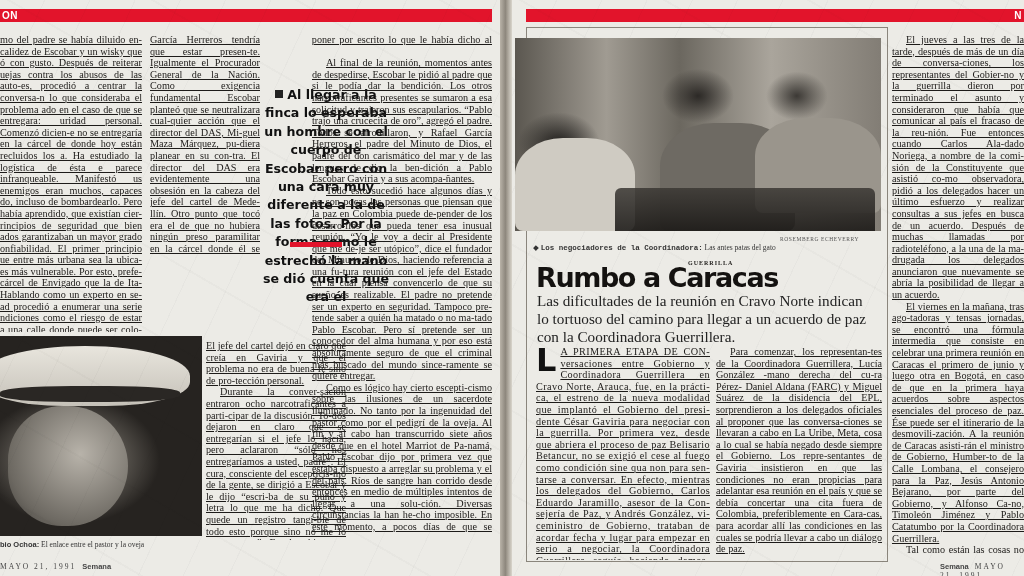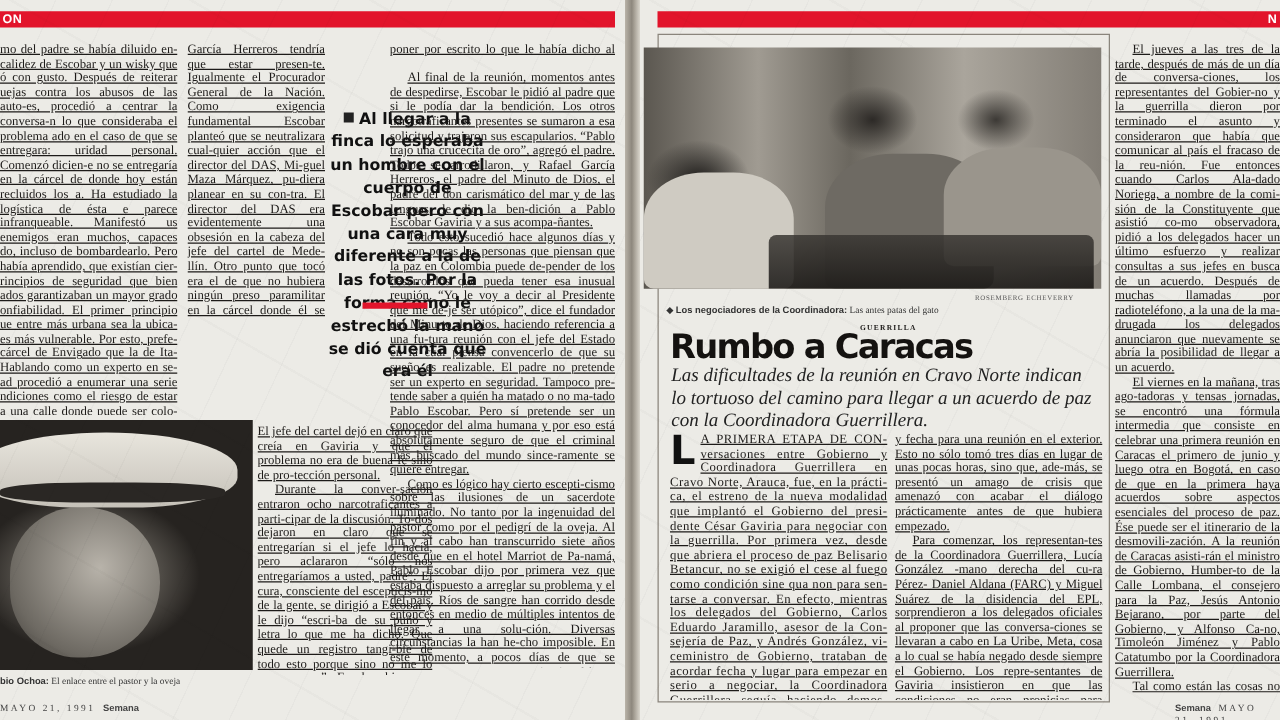--- a/index.html
+++ b/index.html
@@ -46,24 +46,24 @@
      background:
        radial-gradient(ellipse 14% 20% at 50% 30%, #2c2926 0%, transparent 70%),
        radial-gradient(ellipse 12% 18% at 77% 30%, #3c3935 0%, transparent 70%),
        radial-gradient(ellipse 15% 22% at 12% 55%, #1e1c1a 0%, transparent 75%),
        linear-gradient(90deg, #5b5750 0%, #a09b92 25%, #6b675f 45%, #aaa59c 70%, #827d75 100%); }
   .torso { position: absolute; border-radius: 40% 40% 8px 8px; }
   .mics { position: absolute; left: 100px; top: 150px; width: 260px; height: 43px; background: linear-gradient(#3a3733, #151311); border-radius: 6px 6px 0 0; opacity: .85; }
   .credit { position: absolute; left: 780px; top: 236px; font-size: 5.5px; letter-spacing: .6px; color: #555; }
 
   .kicker-line { position: absolute; left: 533px; top: 243px; font-size: 7.5px; color: #333; }
-  .kicker-line b { font-family: Liberation Sans, sans-serif; }
+  .kicker-line b { font-family: Liberation Mono, monospace; }
   .section-tag { position: absolute; left: 688px; top: 260px; font-size: 6px; letter-spacing: 1px; font-weight: bold; font-family: "Liberation Serif", serif; }
   .headline { position: absolute; left: 536px; top: 262px; font-family: "DejaVu Sans", sans-serif; font-weight: bold; font-size: 27px; letter-spacing: -1.4px; color: #141210; }
-  .deck { position: absolute; left: 537px; top: 292px; width: 340px; font-size: 15.2px; line-height: 18.2px; color: #222; font-style: italic; }
+  .deck { position: absolute; left: 537px; top: 292px; width: 340px; font-size: 15.2px; line-height: 18.2px; color: #222; }
 
   .dropcap { float: left; font-family: "DejaVu Sans", sans-serif; font-weight: bold; font-size: 32px; line-height: 26px; margin: 1px 4px 0 0; color: #111; }
   .smallcaps { letter-spacing: .4px; }
 
   .grain { position: absolute; inset: 0; pointer-events: none;
     background:
       repeating-linear-gradient(115deg, transparent 0 40px, rgba(0,0,0,.025) 40px 41px),
       repeating-linear-gradient(30deg, transparent 0 70px, rgba(0,0,0,.02) 70px 72px); }
 </style>
 </head>
@@ -148,21 +148,20 @@
 <div class="headline">Rumbo a Caracas</div>
 <div class="deck">Las dificultades de la reunión en Cravo Norte indican lo tortuoso del camino para llegar a un acuerdo de paz con la Coordinadora Guerrillera.</div>
 
 <div class="col" style="left:536px;top:346px;width:174px;height:214px;">
   <span class="dropcap">L</span>
   <p class="noindent smallcaps">A PRIMERA ETAPA DE CON-versaciones entre Gobierno y Coordinadora Guerrillera en Cravo Norte, Arauca, fue, en la prácti-ca, el estreno de la nueva modalidad que implantó el Gobierno del presi-dente César Gaviria para negociar con la guerrilla. Por primera vez, desde que abriera el proceso de paz Belisario Betancur, no se exigió el cese al fuego como condición sine qua non para sen-tarse a conversar. En efecto, mientras los delegados del Gobierno, Carlos Eduardo Jaramillo, asesor de la Con-sejería de Paz, y Andrés González, vi-ceministro de Gobierno, trataban de acordar fecha y lugar para empezar en serio a negociar, la Coordinadora Guerrillera seguía haciendo demos-traciones de fuerza.</p>
 
 </div>
 
 <div class="col" style="left:716px;top:346px;width:166px;height:214px;">
-  <p class="noindent">y fecha para una reunión en el exterior. Esto no sólo tomó tres días en lugar de unas pocas horas, sino que, ade-más, se presentó un amago de crisis que amenazó con acabar el diálogo prácticamente antes de que hubiera empezado.</p>
   <p>Para comenzar, los representan-tes de la Coordinadora Guerrillera, Lucía González -mano derecha del cu-ra Pérez- Daniel Aldana (FARC) y Miguel Suárez de la disidencia del EPL, sorprendieron a los delegados oficiales al proponer que las conversa-ciones se llevaran a cabo en La Uribe, Meta, cosa a lo cual se había negado desde siempre el Gobierno. Los repre-sentantes de Gaviria insistieron en que las condiciones no eran propicias para adelantar esa reunión en el país y que se debía concertar una cita fuera de Colombia, preferiblemente en Cara-cas, para acordar allí las condiciones en las cuales se podría llevar a cabo un diálogo de paz.</p>
 </div>
 
 <div class="col" style="left:892px;top:34px;width:132px;height:520px;">
   <p>El jueves a las tres de la tarde, después de más de un día de conversa-ciones, los representantes del Gobier-no y la guerrilla dieron por terminado el asunto y consideraron que había que comunicar al país el fracaso de la reu-nión. Fue entonces cuando Carlos Ala-dado Noriega, a nombre de la comi-sión de la Constituyente que asistió co-mo observadora, pidió a los delegados hacer un último esfuerzo y realizar consultas a sus jefes en busca de un acuerdo. Después de muchas llamadas por radioteléfono, a la una de la ma-drugada los delegados anunciaron que nuevamente se abría la posibilidad de llegar a un acuerdo.</p>
   <p>El viernes en la mañana, tras ago-tadoras y tensas jornadas, se encontró una fórmula intermedia que consiste en celebrar una primera reunión en Caracas el primero de junio y luego otra en Bogotá, en caso de que en la primera haya acuerdos sobre aspectos esenciales del proceso de paz. Ése puede ser el itinerario de la desmovili-zación. A la reunión de Caracas asisti-rán el ministro de Gobierno, Humber-to de la Calle Lombana, el consejero para la Paz, Jesús Antonio Bejarano, por parte del Gobierno, y Alfonso Ca-no, Timoleón Jiménez y Pablo Catatumbo por la Coordinadora Guerrillera.</p>
   <p>Tal como están las cosas no todas las esperanzas están perdidas. Sin em-bargo, son tantos y tantos los intentos fallidos de iniciar un verdadero proce-so de paz con las FARC, que muchos observadores afirman que no se puede ser muy optimista y que hay que mo-verse como andando entre cristales. Inclusive hay quienes sostienen que podría ser más eficaz convertir al ELN en el principal protagonista de las con-versaciones, pues su posición ha sido siempre la misma, radical, y es fácil que ahora que está en plan de diálogo su disposición al mismo pueda ser más sólida.</p>
 
 </div>
 

